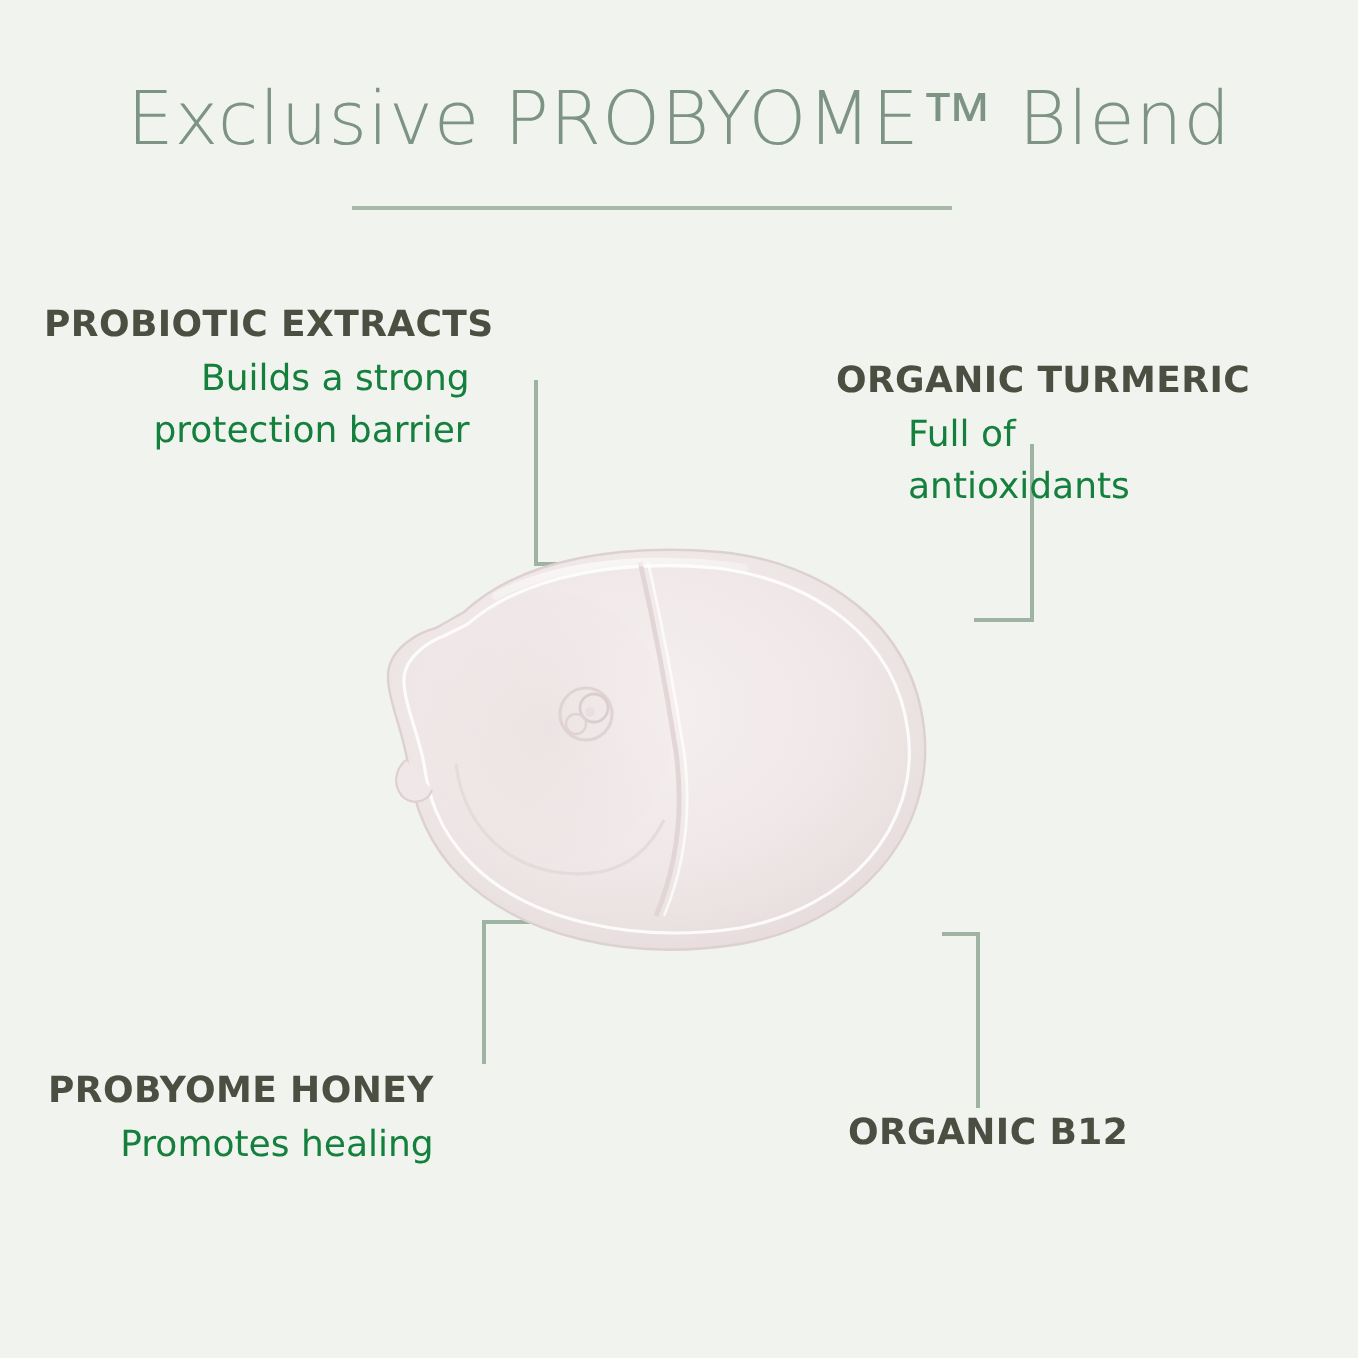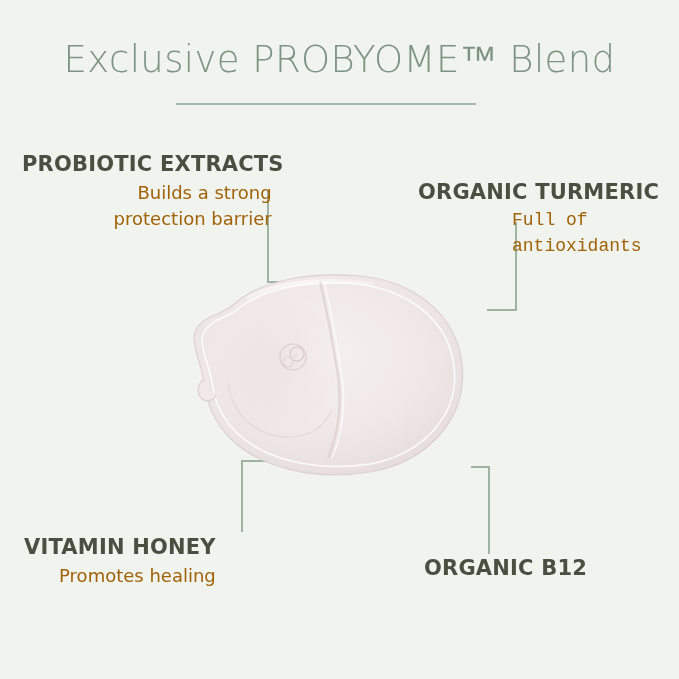--- a/index.html
+++ b/index.html
@@ -42,42 +42,42 @@
     width: 300px;
     height: 2px;
     background: #9aab9b;
     opacity: 0.85;
   }
 
   
   .callout { position: absolute; }
   .callout-heading {
     font-family: "DejaVu Sans", sans-serif;
-    font-size: 21px;
+    font-size: 18px;
     font-weight: bold;
     letter-spacing: 0.2px;
     color: #4a4f42;
     white-space: nowrap;
     margin: 0;
   }
   .callout-body {
     font-family: "DejaVu Sans", sans-serif;
     font-size: 18px;
     font-weight: 400;
     line-height: 1.42;
-    color: #a16207;
+    color: #15803d;
     margin: 4px 0 0 0;
     white-space: pre-line;
   }
 
   #callout-probiotic       { left: 22px;  top: 152px; }
   #callout-probiotic .callout-body { text-align: right; margin-right: 12px; }
 
   #callout-turmeric        { left: 418px; top: 180px; }
-  #callout-turmeric .callout-body { margin-left: 94px; font-family: Liberation Mono, monospace; }
+  #callout-turmeric .callout-body { margin-left: 36px; }
 
   #callout-honey           { left: 24px;  top: 535px; }
   #callout-honey .callout-body { margin-left: 30px; text-align: right; }
 
   #callout-b12             { left: 424px; top: 556px; }
   #callout-b12 .callout-body { margin-left: 28px; }
 
   
   .connector {
     position: absolute;
@@ -213,21 +213,21 @@
 protection barrier</p>
   </div>
 
   <div class="callout" id="callout-turmeric">
     <p class="callout-heading">ORGANIC TURMERIC</p>
     <p class="callout-body">Full of
 antioxidants</p>
   </div>
 
   <div class="callout" id="callout-honey">
-    <p class="callout-heading">VITAMIN HONEY</p>
+    <p class="callout-heading">PROBYOME HONEY</p>
     <p class="callout-body">Promotes healing</p>
   </div>
 
   <div class="callout" id="callout-b12">
     <p class="callout-heading">ORGANIC B12</p>
   </div>
 
 </div>
 
 </body></html>

